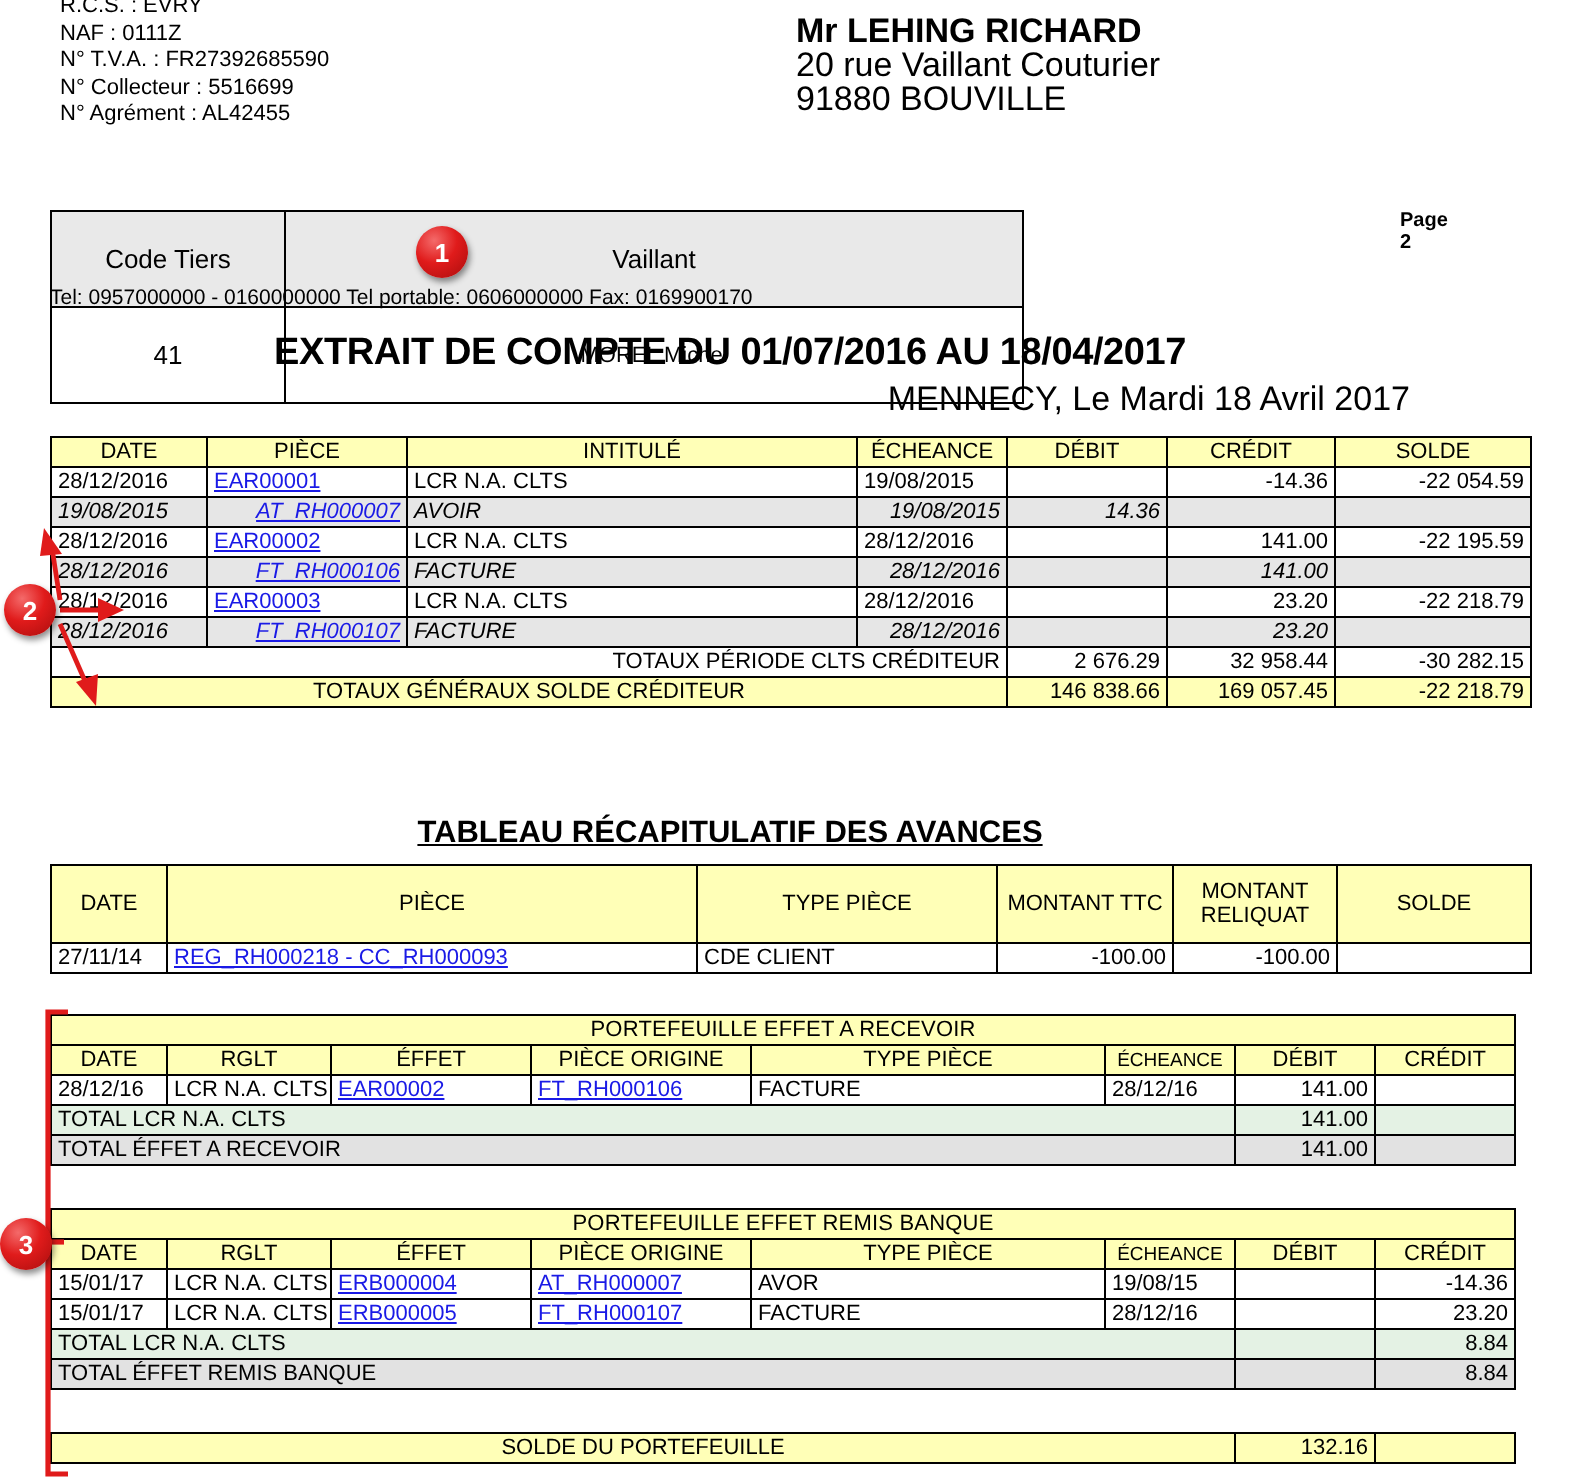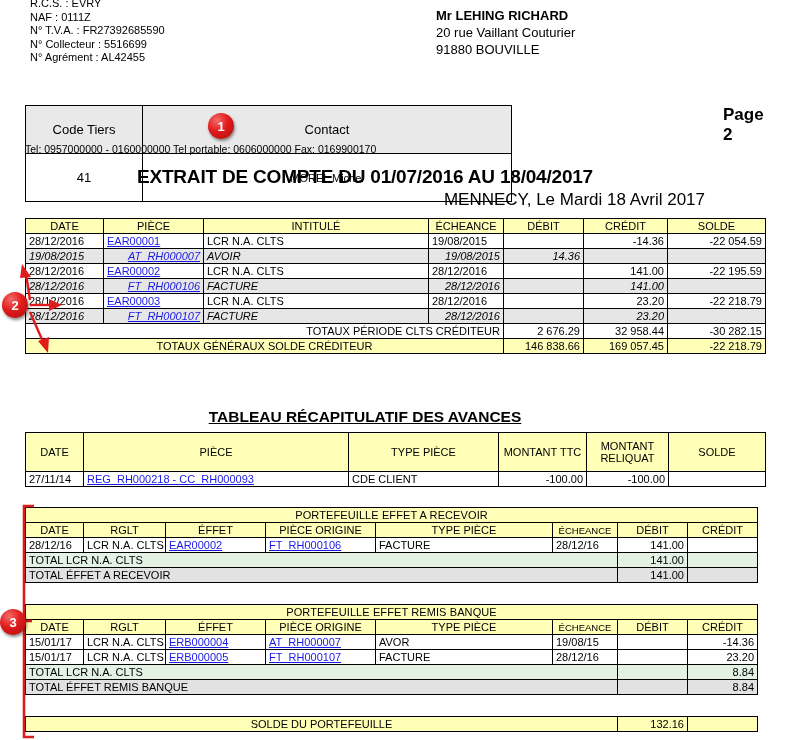--- a/index.html
+++ b/index.html
@@ -22,24 +22,24 @@
   .company-block {
     position: absolute;
     left: 30px;
     top: -3px;
     line-height: 13.5px;
     font-size: 11px;
     white-space: nowrap;
   }
   .addr-block {
     position: absolute;
-    left: 436px;
+    left: 398px;
     top: 7px;
     line-height: 17px;
-    font-size: 13px;
+    font-size: 17px;
   }
   .addr-name { font-weight: bold; }
 
   
   .contact-table {
     position: absolute;
     left: 25px;
     top: 105px;
     border-collapse: collapse;
     font-size: 12px;
@@ -54,24 +54,24 @@
     background: #e9e9e9;
     font-size: 13px;
   }
   .ct-code { width: 108px; }
   .ct-contact { width: 360px; }
   .contact-table tbody td { background:#ffffff; font-size:11px;}
   .contact-table tbody td.ct-code { font-size:13px; }
 
   .page-num {
     position: absolute;
-    left: 723px;
+    left: 700px;
     top: 105px;
     font-weight: bold;
-    font-size: 17px;
+    font-size: 10px;
   }
   .tel-line {
     position: absolute;
     left: 25px;
     top: 143px;
     font-size: 10.5px;
     text-align: right;
   }
 
   
@@ -196,21 +196,21 @@
   <div class="addr-block">
     <div class="addr-name">Mr LEHING RICHARD</div>
     <div>20 rue Vaillant Couturier</div>
     <div>91880 BOUVILLE</div>
   </div>
 
   <table class="contact-table">
     <thead>
       <tr>
         <td class="ct-code">Code Tiers</td>
-        <td class="ct-contact">Contact</td>
+        <td class="ct-contact">Vaillant</td>
       </tr>
     </thead>
     <tbody>
       <tr>
         <td class="ct-code">41</td>
         <td class="ct-contact">MOREL Michel</td>
       </tr>
     </tbody>
   </table>
 

